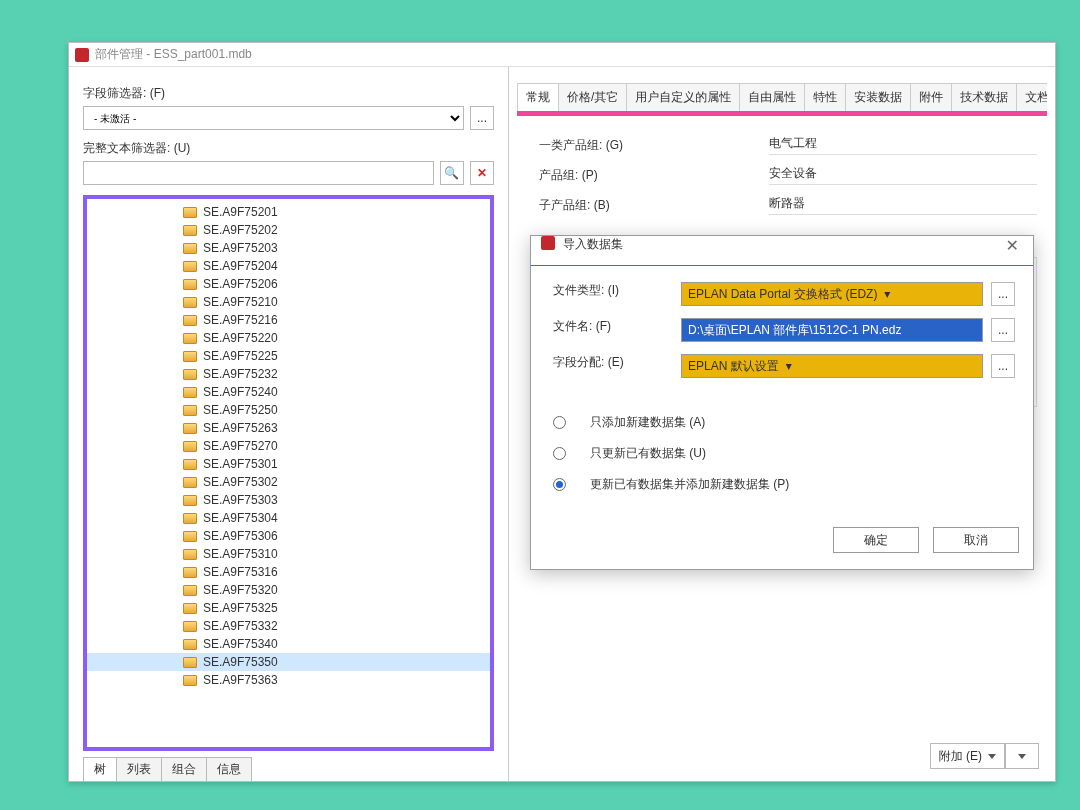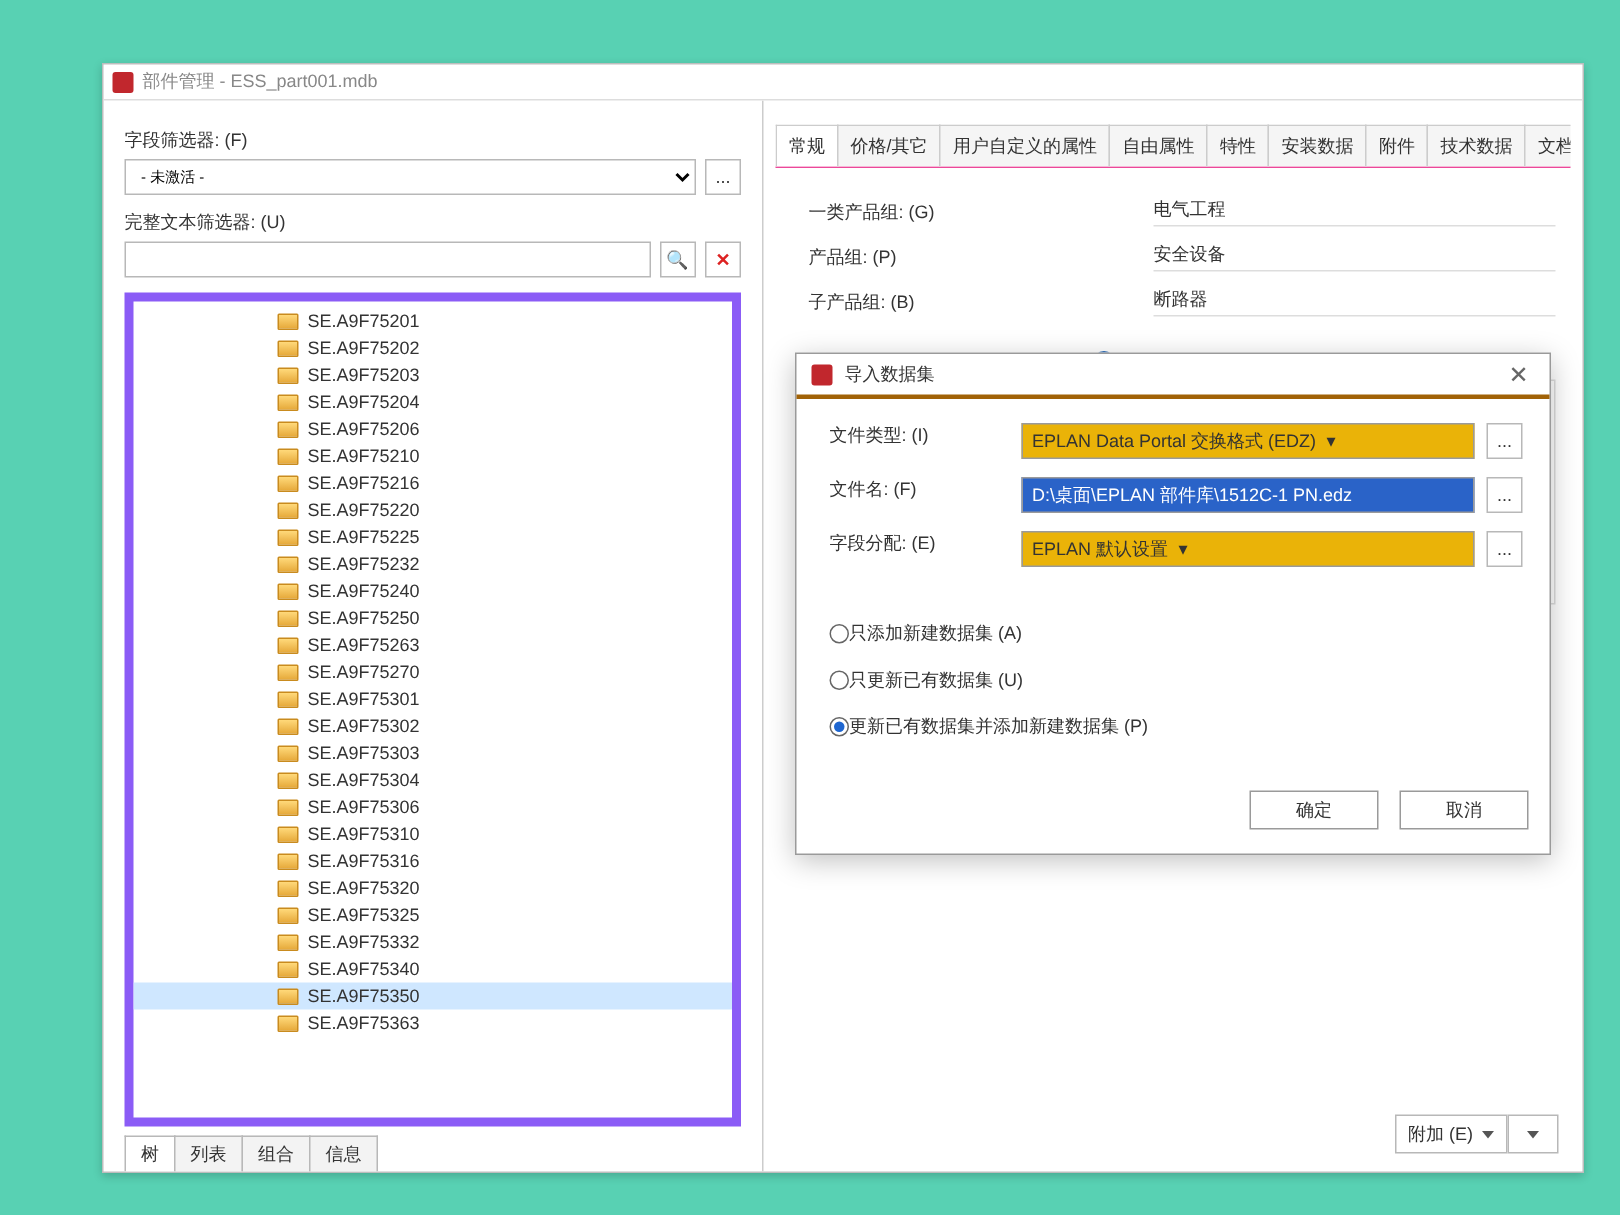--- a/index.html
+++ b/index.html
@@ -16,59 +16,59 @@
   .titlebar .logo { width:14px; height:14px; background:#c1272d; margin-right:6px; border-radius:2px;}
   .content { flex:1; display:flex; overflow:hidden;}
   .col-left { width:440px; border-right:1px solid #ccc; padding:18px 14px 0 14px; display:flex; flex-direction:column;}
   .col-right { flex:1; display:flex; flex-direction:column; overflow:hidden;}
 
   .lbl { margin-bottom:4px; color:#333;}
   .row { display:flex; align-items:center; gap:6px; margin-bottom:10px;}
   .input, select.input { flex:1; height:24px; border:1px solid #b8b8b8; background:#fff; padding:0 6px; font-size:10px;}
   .smallbtn { width:24px; height:24px; border:1px solid #b8b8b8; background:#fff; display:flex; align-items:center; justify-content:center; cursor:pointer;}
   .red { color:#d22; font-weight:bold;}
-  .treebox { flex:1; border:6px solid #8b5cf6; overflow:auto; margin-bottom:4px; padding:4px 0;text-align:center;}
+  .treebox { flex:1; border:4px solid #8b5cf6; overflow:auto; margin-bottom:4px; padding:4px 0;text-align:center;}
   .treeitem { display:flex; align-items:center; height:18px; padding-left:96px; gap:6px; cursor:default;}
   .treeitem.sel { background:#cfe7ff;}
   .foldericon { width:14px; height:11px; background:linear-gradient(#ffd97a,#e6a93a); border:1px solid #c98b1e; border-radius:1px;}
   .bottomtabs { display:flex; height:26px; align-items:flex-end; gap:0;}
   .btab { border:1px solid #b8b8b8; border-bottom:none; padding:3px 10px; background:#f3f3f3; margin-right:-1px; cursor:pointer;}
   .btab.active { background:#fff; font-weight:normal;}
 
-  .tabsrow { display:flex; border-bottom:1px solid #ec4899; margin:16px 8px 0 8px; overflow:hidden;}
+  .tabsrow { display:flex; border-bottom:5px solid #ec4899; margin:16px 8px 0 8px; overflow:hidden;}
   .tab { padding:5px 8px; border:1px solid #ccc; border-bottom:none; margin-right:-1px; background:#f5f5f5; white-space:nowrap; cursor:pointer; font-size:12px;}
   .tab.active { background:#fff;}
   .proppanel { padding:14px 18px 0 30px; }
   .proprow { display:flex; align-items:center; height:30px;}
   .proprow .pl { width:190px; }
   .proprow .pv { flex:1; border-bottom:1px solid #ddd; padding-bottom:2px;margin-left:40px;}
   .descarea { display:flex; padding:0 18px 0 30px; margin-top:20px;}
   .descarea .pl { width:190px;}
   .descbox { flex:1; height:150px; border:1px solid #ddd; background:#fff;}
   .dot { width:14px; height:14px; border-radius:50%; background:#2a6bb8; display:inline-block; position:relative; top:-2px;}
   .bottombar { position:absolute; right:16px; bottom:12px; display:flex; gap:0;}
   .combo { display:flex; align-items:center; border:1px solid #b8b8b8; height:26px; background:#fff; padding:0 8px; gap:6px; cursor:pointer;}
   .caret { width:0;height:0;border-left:4px solid transparent;border-right:4px solid transparent;border-top:5px solid #555;}
 
   
   .dialog {
     position:absolute; left:530px; top:235px; width:504px; background:#fff;
     border:1px solid #9a9a9a; box-shadow:0 4px 18px rgba(0,0,0,0.25);
   }
-  .dlg-title { height:30px; display:flex; align-items:center; padding:0 10px; border-bottom:3px solid #a16207;}
+  .dlg-title { height:30px; display:flex; padding:0 10px; border-bottom:1px solid #a16207;}
   .dlg-title .logo { width:14px; height:14px; background:#c1272d; margin-right:8px; border-radius:2px;}
   .dlg-title .x { margin-left:auto; font-size:16px; color:#666; cursor:pointer; padding:0 4px;}
   .dlg-body { padding:16px 18px 8px 22px;}
   .dlg-row { display:flex; margin-bottom:12px; gap:8px;}
   .dlg-row .dl { width:120px;}
   .dlg-row .dv { flex:1; height:24px; border:1px solid #9a9a9a; padding:0 6px; display:flex; align-items:center; background:#eab308;}
   .dlg-row .dv.sel { background:#2a63c8; color:#fff;}
   .dlg-row .dvcaret { width:20px; text-align:center;}
   .radios { padding:10px 0 6px 0;}
-  .radio { display:flex; align-items:center; gap:0; margin:14px 0; cursor:pointer;}
+  .radio { display:flex; align-items:center; gap:24px; margin:14px 0; cursor:pointer;}
   .rb { width:13px; height:13px; border:1px solid #666; border-radius:50%; display:flex; align-items:center; justify-content:center;}
   .rb.checked::after { content:""; width:7px; height:7px; background:#1e66d0; border-radius:50%;}
   .dlg-buttons { display:flex; justify-content:flex-end; gap:14px; padding:6px 14px 16px 0;}
   .btn { width:86px; height:26px; border:1px solid #9a9a9a; background:#fff; cursor:pointer; display:flex; align-items:center; justify-content:center;}
 </style>
 </head>
 <body>
 
 <div class="appwin">
   <div class="titlebar">

